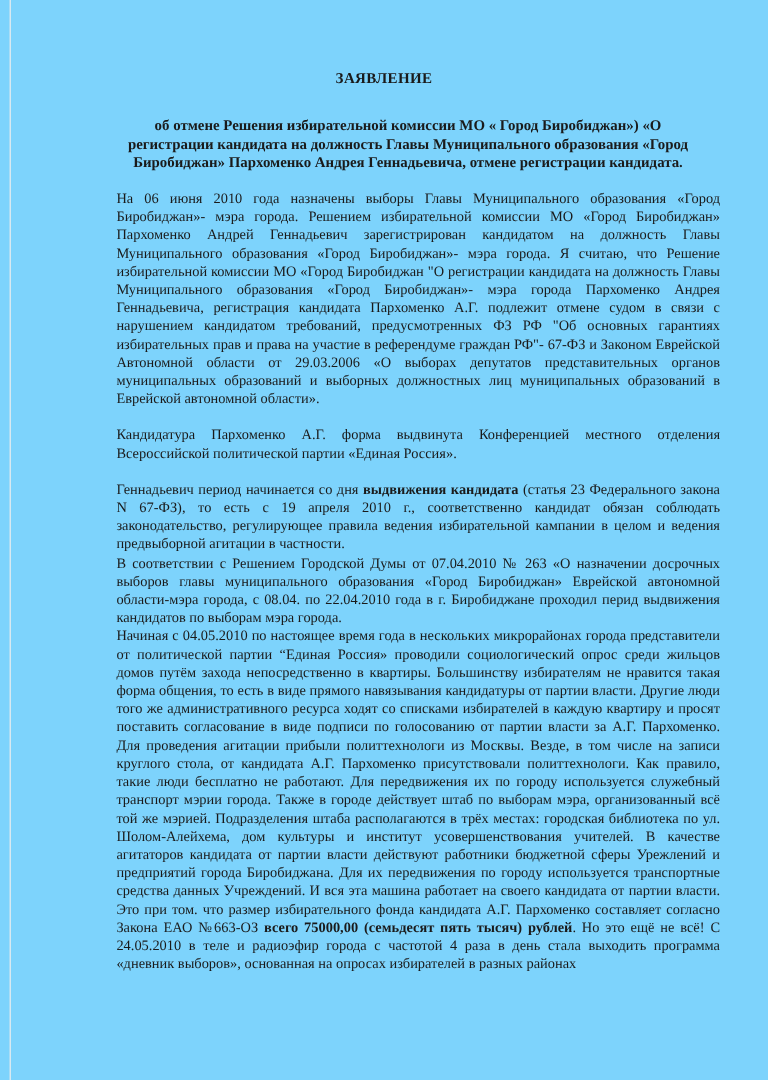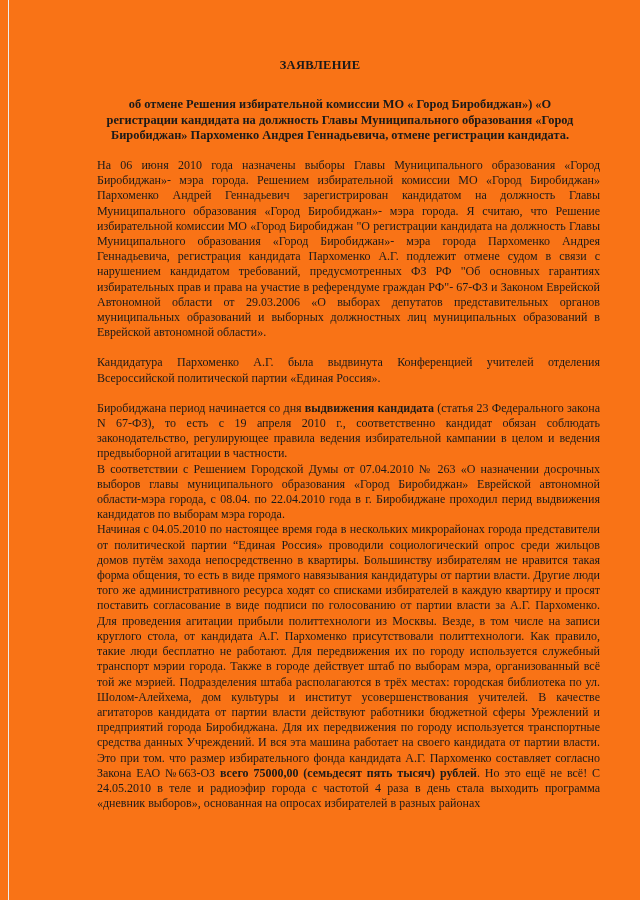--- a/index.html
+++ b/index.html
@@ -12,21 +12,21 @@
     height: 900px;
     overflow: hidden;
     position: relative;
     font-family: "Liberation Serif", "DejaVu Serif", serif;
     color: #1a1a1a;
   }
   .page {
     position: absolute;
     left: 0; top: 0;
     width: 640px; height: 900px;
-    background: #f97316;
+    background: #7dd3fc;
   }
   .edge-line {
     position: absolute;
     left: 8px; top: 0;
     width: 1px; height: 900px;
     background: #eeeeee;
   }
   .title {
     position: absolute;
     top: 58px;
@@ -67,19 +67,19 @@
 <div class="page">
   <div class="edge-line"></div>
 
   <div class="title">ЗАЯВЛЕНИЕ</div>
 
   <div class="subtitle">об отмене Решения избирательной комиссии МО « Город Биробиджан») «О регистрации кандидата на должность Главы Муниципального образования «Город Биробиджан» Пархоменко Андрея Геннадьевича, отмене регистрации кандидата.</div>
 
   <div class="body-text" style="top:158px;">
     <p>На 06 июня 2010 года назначены выборы Главы Муниципального образования «Город Биробиджан»- мэра города. Решением избирательной комиссии МО «Город Биробиджан» Пархоменко Андрей Геннадьевич зарегистрирован кандидатом на должность Главы Муниципального образования «Город Биробиджан»- мэра города. Я считаю, что Решение избирательной комиссии МО «Город Биробиджан "О регистрации кандидата на должность Главы Муниципального образования «Город Биробиджан»- мэра города Пархоменко Андрея Геннадьевича, регистрация кандидата Пархоменко А.Г. подлежит отмене судом в связи с нарушением кандидатом требований, предусмотренных ФЗ РФ "Об основных гарантиях избирательных прав и права на участие в референдуме граждан РФ"- 67-ФЗ и Законом Еврейской Автономной области от 29.03.2006 «О выборах депутатов представительных органов муниципальных образований и выборных должностных лиц муниципальных образований в Еврейской автономной области».</p>
     <div class="gap"></div>
-    <p>Кандидатура Пархоменко А.Г. была выдвинута Конференцией учителей отделения Всероссийской политической партии «Единая Россия».</p>
+    <p>Кандидатура Пархоменко А.Г. форма выдвинута Конференцией местного отделения Всероссийской политической партии «Единая Россия».</p>
     <div class="gap"></div>
-    <p><span>Биробиджана период начинается со дня </span><b>выдвижения кандидата</b><span> (статья 23 Федерального закона N 67-ФЗ), то есть с 19 апреля 2010 г., соответственно кандидат обязан соблюдать законодательство, регулирующее правила ведения избирательной кампании в целом и ведения предвыборной агитации в частности.</span></p>
+    <p><span>Геннадьевич период начинается со дня </span><b>выдвижения кандидата</b><span> (статья 23 Федерального закона N 67-ФЗ), то есть с 19 апреля 2010 г., соответственно кандидат обязан соблюдать законодательство, регулирующее правила ведения избирательной кампании в целом и ведения предвыборной агитации в частности.</span></p>
     <p>В соответствии с Решением Городской Думы от 07.04.2010 № 263 «О назначении досрочных выборов главы муниципального образования «Город Биробиджан» Еврейской автономной области-мэра города, с 08.04. по 22.04.2010 года в г. Биробиджане проходил перид выдвижения кандидатов по выборам мэра города.</p>
     <p><span>Начиная с 04.05.2010 по настоящее время года в нескольких микрорайонах города представители от политической партии “Единая Россия» проводили социологический опрос среди жильцов домов путём захода непосредственно в квартиры. Большинству избирателям не нравится такая форма общения, то есть в виде прямого навязывания кандидатуры от партии власти. Другие люди того же административного ресурса ходят со списками избирателей в каждую квартиру и просят поставить согласование в виде подписи по голосованию от партии власти за А.Г. Пархоменко. Для проведения агитации прибыли политтехнологи из Москвы. Везде, в том числе на записи круглого стола, от кандидата А.Г. Пархоменко присутствовали политтехнологи. Как правило, такие люди бесплатно не работают. Для передвижения их по городу используется служебный транспорт мэрии города. Также в городе действует штаб по выборам мэра, организованный всё той же мэрией. Подразделения штаба располагаются в трёх местах: городская библиотека по ул. Шолом-Алейхема, дом культуры и институт усовершенствования учителей. В качестве агитаторов кандидата от партии власти действуют работники бюджетной сферы Урежлений и предприятий города Биробиджана. Для их передвижения по городу используется транспортные средства данных Учреждений. И вся эта машина работает на своего кандидата от партии власти. Это при том. что размер избирательного фонда кандидата А.Г. Пархоменко составляет согласно Закона ЕАО №663-ОЗ </span><b>всего 75000,00 (семьдесят пять тысяч) рублей</b><span>. Но это ещё не всё! С 24.05.2010 в теле и радиоэфир города с частотой 4 раза в день стала выходить программа «дневник выборов», основанная на опросах избирателей в разных районах</span></p>
   </div>
 </div>
 
 </body></html>

